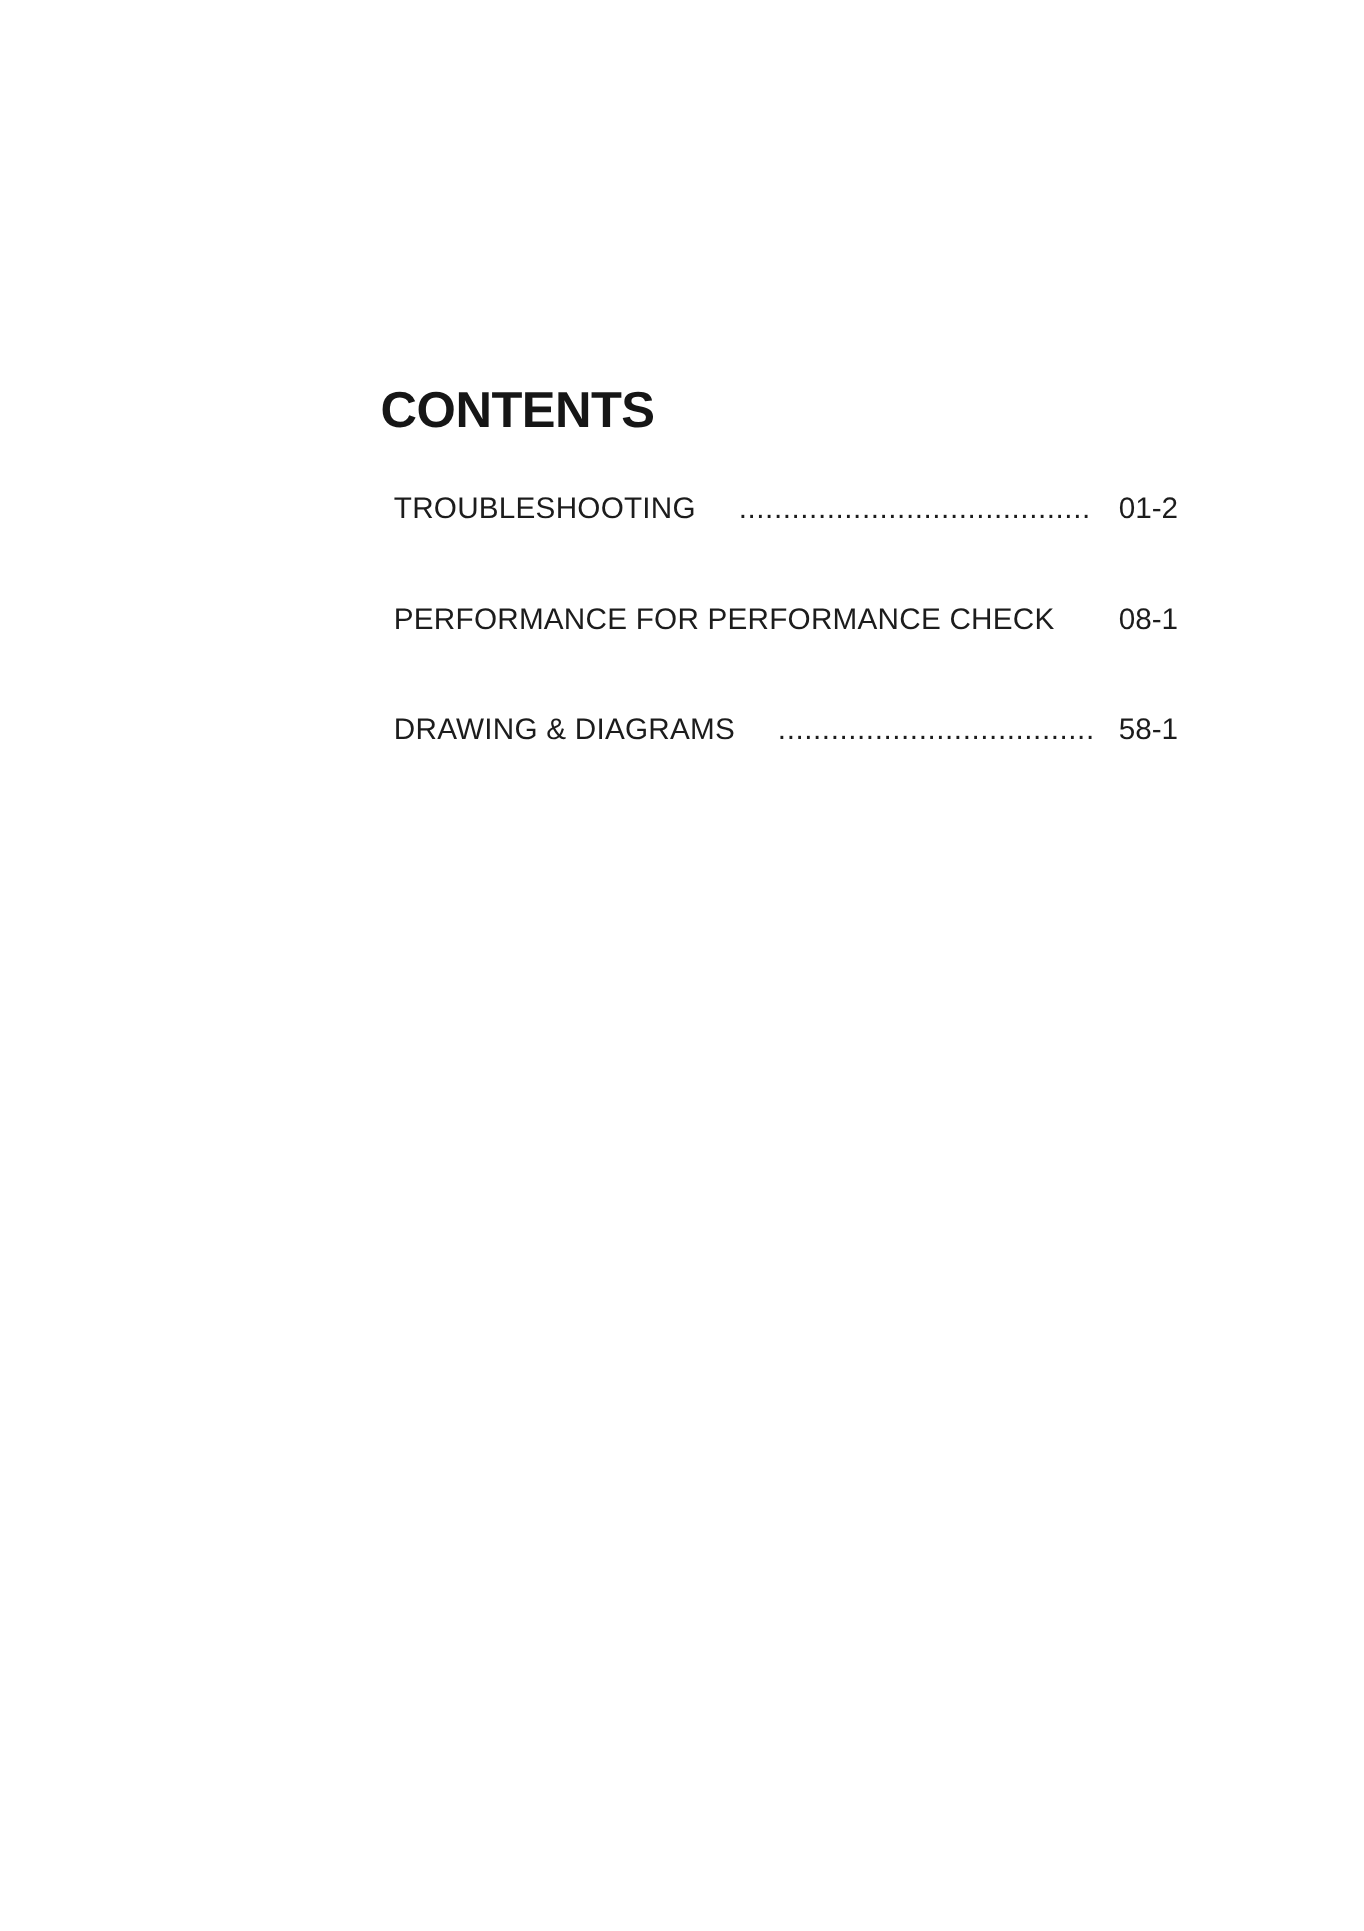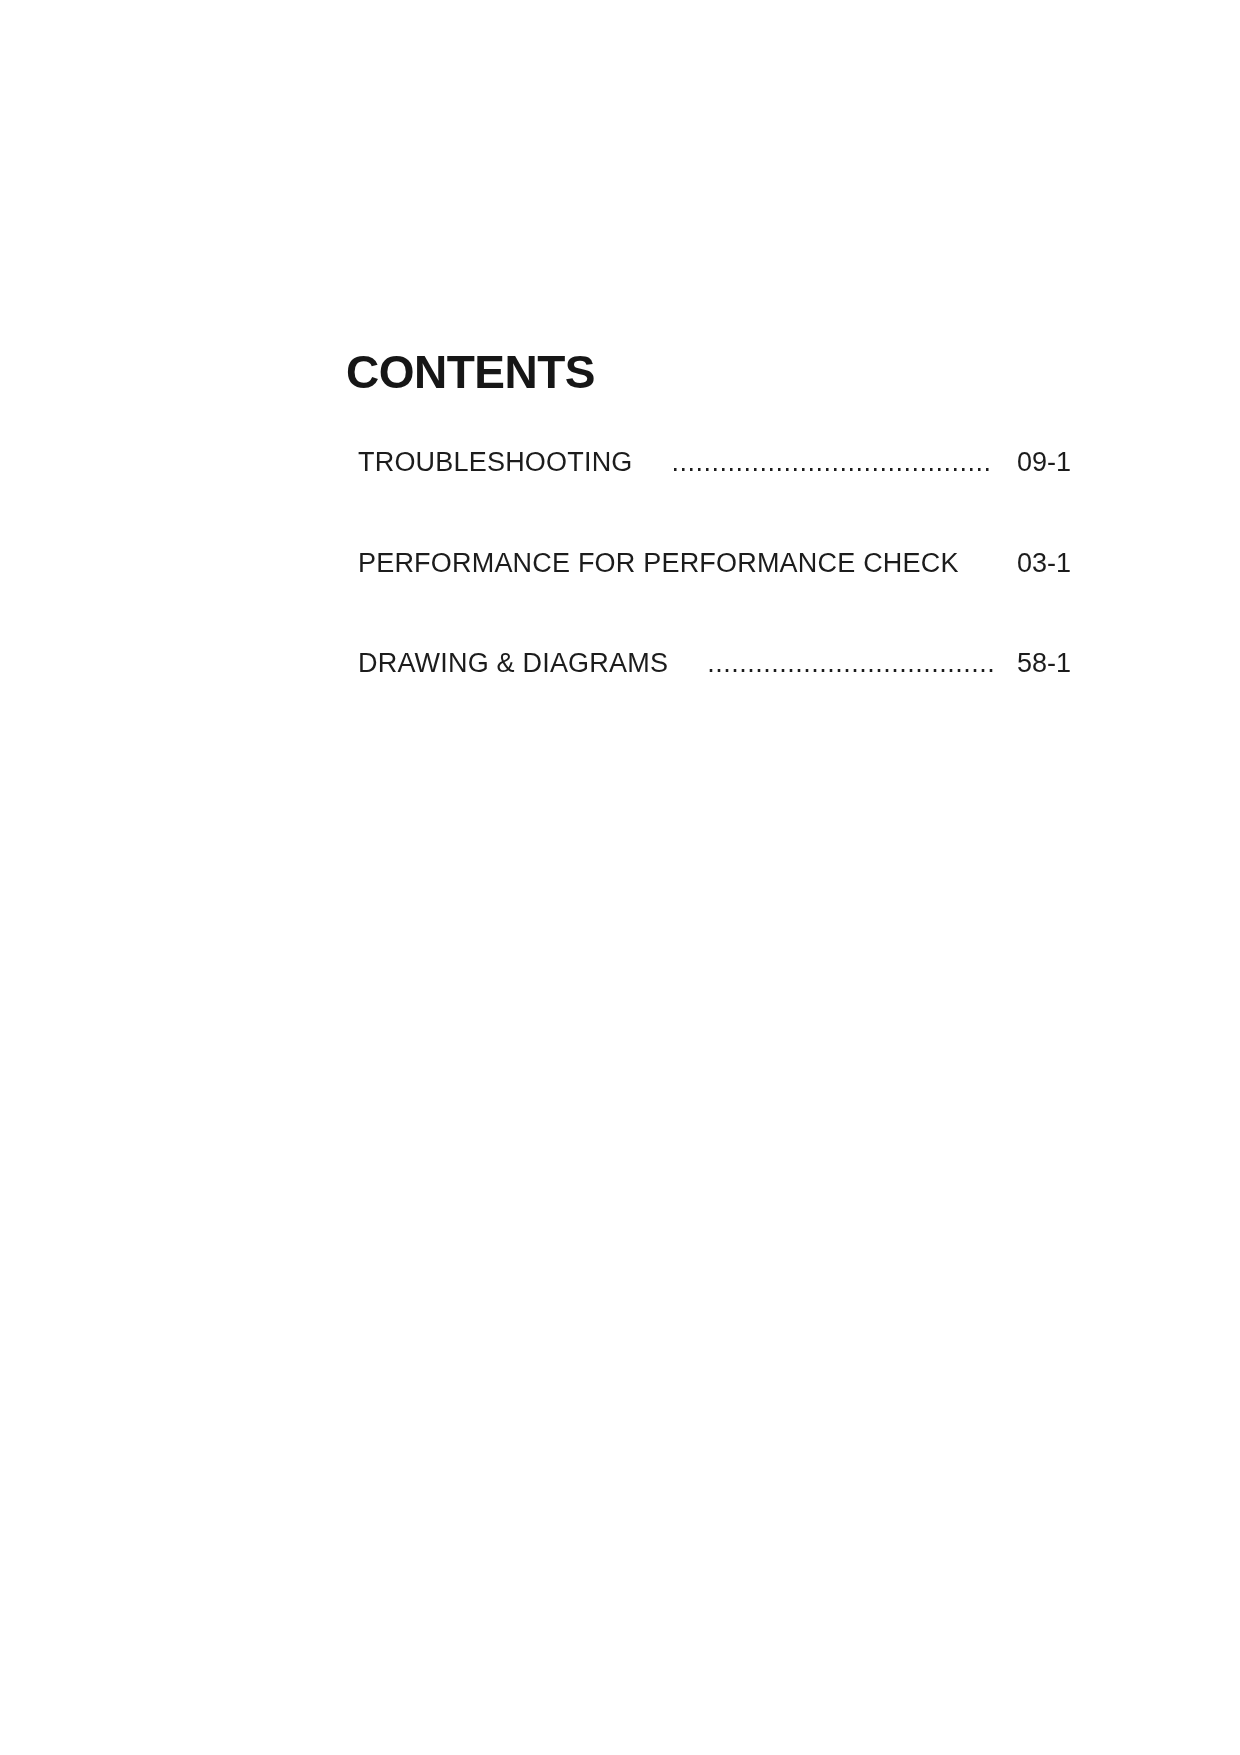--- a/index.html
+++ b/index.html
@@ -61,27 +61,27 @@
 </head>
 <body>
 
 <div class="page">
 
   <h1 class="doc-title">CONTENTS</h1>
 
   <div class="toc-row row-0">
     <span class="toc-label">TROUBLESHOOTING</span>
     <span class="toc-leader"><span class="dots">........................................................................................................................................................</span></span>
-    <span class="toc-page">09-1</span>
+    <span class="toc-page">01-2</span>
   </div>
 
   <div class="toc-row row-1">
     <span class="toc-label">PERFORMANCE FOR PERFORMANCE CHECK</span>
     <span class="toc-leader"><span class="dots">........................................................................................................................................................</span></span>
-    <span class="toc-page">03-1</span>
+    <span class="toc-page">08-1</span>
   </div>
 
   <div class="toc-row row-2">
     <span class="toc-label">DRAWING &amp; DIAGRAMS</span>
     <span class="toc-leader"><span class="dots">........................................................................................................................................................</span></span>
     <span class="toc-page">58-1</span>
   </div>
 
 </div>
 

